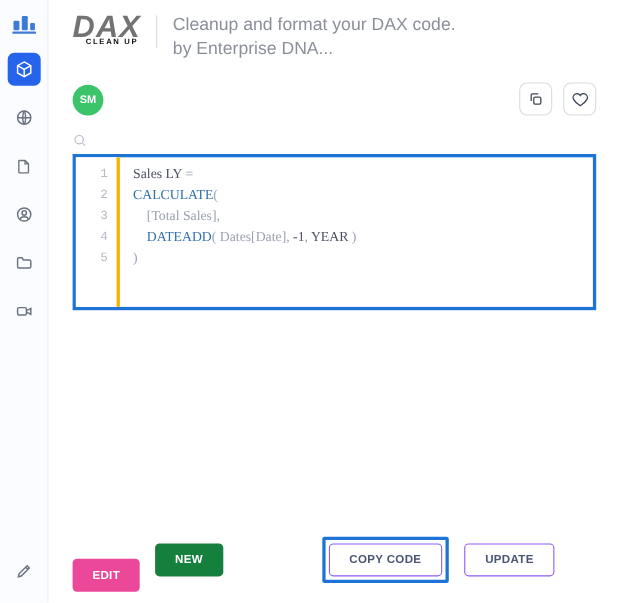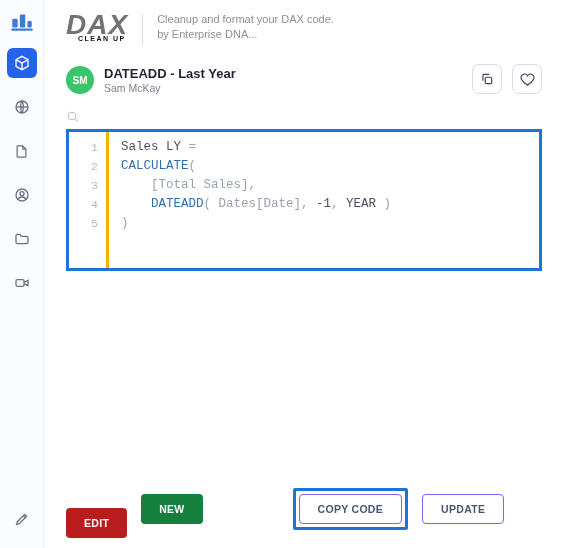--- a/index.html
+++ b/index.html
@@ -9,37 +9,37 @@
   .logo { width: 26px; height: 26px; margin-bottom: 14px; }
   .nav-item { width: 30px; height: 30px; display: flex; align-items: center; justify-content: center; border-radius: 6px; margin-bottom: 14px; cursor: pointer; color: #6b7280; }
   .nav-item.active { background: #2563eb; color: #fff; }
   .nav-spacer { flex: 1; }
   .main { flex: 1; display: flex; flex-direction: column; padding: 12px 22px 10px 22px; position: relative; }
   .header { display: flex; align-items: flex-start; gap: 14px; }
   .brand { display: flex; flex-direction: column; }
   .brand-title { font-weight: 900; font-size: 28px; letter-spacing: 1px; color: #737373; line-height: 0.9; font-style: italic; }
   .brand-sub { font-size: 7px; letter-spacing: 1.5px; font-weight: 700; color: #111; margin-left: 12px; margin-top: -2px; }
   .header-divider { width: 1px; height: 30px; background: #d5d9e2; margin: 2px 0 0 0; }
-  .tagline { font-size: 11px; color: #8a8f99; line-height: 1.35; }
+  .tagline { font-size: 16px; color: #8a8f99; line-height: 1.35; }
   .doc-row { display: flex; align-items: flex-end; margin-top: 20px; gap: 10px; }
   .avatar { width: 28px; height: 28px; border-radius: 50%; background: #3cc46a; color: #fff; font-size: 10px; font-weight: 600; display: flex; align-items: center; justify-content: center; }
   .doc-meta { display: flex; flex-direction: column; }
   .doc-title { font-size: 13px; font-weight: 700; color: #1f2430; }
   .doc-author { font-size: 10.5px; color: #7b818d; margin-top: 1px; }
   .doc-actions { margin-left: auto; display: flex; gap: 10px; }
   .icon-btn { width: 30px; height: 30px; border: 1px solid #d8dbe3; border-radius: 7px; background: #fff; display: flex; align-items: center; justify-content: center; cursor: pointer; color: #404658; }
   .search-row { margin-top: 16px; color: #b8bdc9; }
   .editor-wrap { margin-top: 6px; border: 3px solid #1d74d6; height: 142px; background: #fff; display: flex; }
   .gutter { width: 40px; background: #fff; border-right: 3px solid #f5b301; padding: 6px 8px 0 0; display: flex; flex-direction: column; align-items: flex-end; color: #b6bac5; font-size: 11.5px; font-family: 'SFMono-Regular', Consolas, 'Liberation Mono', Menlo, monospace; line-height: 19px; }
-  .code { flex: 1; padding: 6px 0 0 12px; font-family: Liberation Mono, monospace; font-size: 12.5px; line-height: 19px; color: #9aa1af; white-space: pre; overflow: hidden; }
+  .code { flex: 1; padding: 6px 0 0 12px; font-family: Liberation Serif, serif; font-size: 12.5px; line-height: 19px; color: #9aa1af; white-space: pre; overflow: hidden; }
   .kw { color: #2f6fb0; }
   .ident { color: #4a5060; }
   .bottom-bar { position: absolute; left: 0; right: 0; bottom: 10px; display: flex; align-items: center; padding: 0 22px; gap: 14px; }
   .btn { height: 30px; padding: 0 18px; border-radius: 4px; font-size: 10.5px; font-weight: 700; letter-spacing: 0.3px; border: none; cursor: pointer; display: inline-flex; align-items: center; justify-content: center; }
-  .btn-edit { background: #b91c1c; color: #fff; margin-top: 28px; }
+  .btn-edit { background: #ec4899; color: #fff; margin-top: 28px; }
   .btn-new { background: #15803d; color: #fff; }
   .btn-outline { background: #fff; border: 1px solid #8b5cf6; color: #4a5573; }
   .copy-highlight { border: 3px solid #1d74d6; padding: 3px; border-radius: 2px; }
   .flex-gap { width: 62px; }
   svg { display: block; }
 </style>
 </head>
 <body>
 
 <div class="app">
@@ -110,24 +110,20 @@
       </div>
       <div class="header-divider"></div>
       <div class="tagline">
         <div>Cleanup and format your DAX code.</div>
         <div>by Enterprise DNA...</div>
       </div>
     </div>
 
     <div class="doc-row">
       <div class="avatar">SM</div>
-      <div class="doc-meta">
-        <span class="doc-title">DATEADD - Last Year</span>
-        <span class="doc-author">Sam McKay</span>
-      </div>
       <div class="doc-actions">
         <div class="icon-btn">
           <svg width="14" height="14" viewBox="0 0 24 24" fill="none" stroke="currentColor" stroke-width="2">
               <rect x="9" y="9" width="11" height="11" rx="2"></rect>
               <path d="M5 15V6a2 2 0 0 1 2-2h9"></path>
             </svg>
         </div>
         <div class="icon-btn">
           <svg width="15" height="15" viewBox="0 0 24 24" fill="none" stroke="currentColor" stroke-width="2">
               <path d="M12 21s-7-4.5-9.5-9A5.5 5.5 0 0 1 12 6a5.5 5.5 0 0 1 9.5 6C19 16.5 12 21 12 21z"></path>

